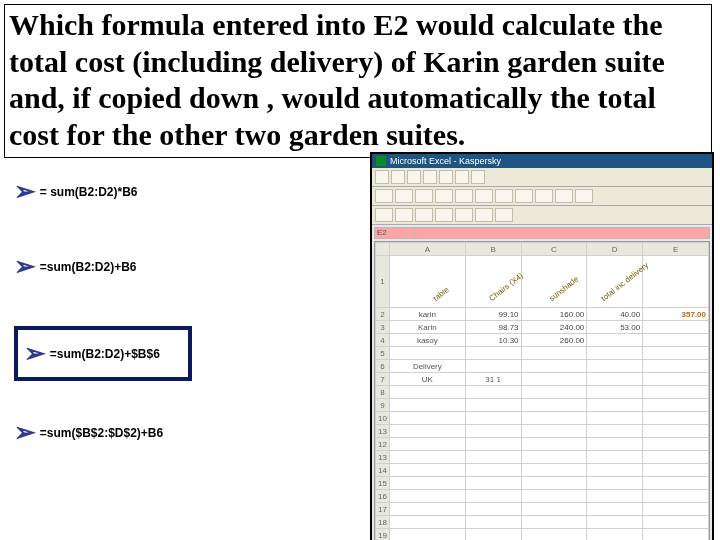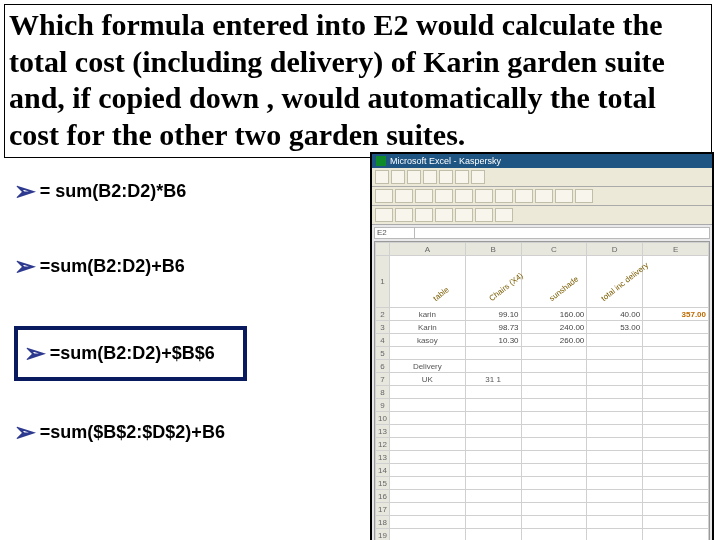--- a/index.html
+++ b/index.html
@@ -4,30 +4,30 @@
 <style>
   * { margin: 0; padding: 0; box-sizing: border-box; }
   body { width: 720px; height: 540px; background: #fff; font-family: "Times New Roman", serif; position: relative; overflow: hidden; }
   .page { position: relative; width: 720px; height: 540px; }
   .question-box { border: 1px solid #000; padding: 2px 6px 4px 4px; margin: 4px 8px 0 4px; }
   .question-box p { font-size: 30px; font-weight: bold; line-height: 1.22; }
   .options { margin-top: 18px; margin-left: 14px; }
   .opt { display: flex; align-items: center; margin-bottom: 44px; }
   .opt:last-child { margin-bottom: 0; }
   .arrow { font-family: "Arial", sans-serif; font-size: 26px; color: #2e3a8f; margin-right: 4px; font-weight: bold; }
-  .opt-text { font-family: Arial, sans-serif; font-size: 18px; font-weight: bold; }
+  .opt-text { font-family: Arial, sans-serif; font-size: 12px; font-weight: bold; }
   .boxed { border: 4px solid #0a1a5e; padding: 8px 28px 8px 6px; display: inline-flex; align-items: center; }
   .boxed .arrow { margin-right: 4px; }
   .excel-wrap { position: absolute; right: 6px; top: 148px; width: 344px; border: 2px solid #000; background: #e8e7ea; }
   .excel-title { background: #1f5583; color: #fff; font-family: Tahoma, sans-serif; font-size: 9px; padding: 2px 4px; display: flex; align-items: center; gap: 4px; }
   .excel-title .logo { width: 10px; height: 10px; background: #0f8a2a; display: inline-block; }
   .toolbar { background: #ece9d8; border-bottom: 1px solid #aaa; display: flex; gap: 2px; padding: 2px 3px; }
   .tbtn { width: 14px; height: 14px; background: #f7f5ec; border: 1px solid #c0bda8; }
   .toolbar.row2 .tbtn { width: 18px; }
-  .formula-bar { background: #ffffff; border: 1px solid #b9b9b9; margin: 2px; height: 12px; display: flex; }
+  .formula-bar { background: #fca5a5; border: 1px solid #b9b9b9; margin: 2px; height: 12px; display: flex; }
   .formula-bar .namebox { width: 40px; border-right: 1px solid #b9b9b9; font-size: 8px; font-family: Arial; padding-left: 2px; color: #555; }
   .sheet { position: relative; background: #fff; margin: 0 2px; border: 1px solid #9a9a9a; height: 300px; }
   table.grid { border-collapse: collapse; width: 100%; font-family: Arial, sans-serif; font-size: 8px; color: #444; }
   table.grid th, table.grid td { border: 1px solid #d0d0d0; height: 13px; padding: 0 2px; text-align: right; }
   table.grid th { background: #e8e7de; font-weight: normal; text-align: center; color: #666; }
   table.grid th.rowh { width: 14px; text-align: center; }
   table.grid td.label { text-align: center; color: #555; }
   .e2cell { color: #c06a00; font-weight: bold; text-align: right !important; }
   .rot-labels { position: absolute; top: 4px; left: 42px; width: 260px; height: 60px; pointer-events: none; }
   .rot { position: absolute; font-family: Arial; font-size: 8px; color: #7a5c00; transform: rotate(-38deg); transform-origin: left bottom; white-space: nowrap; }

